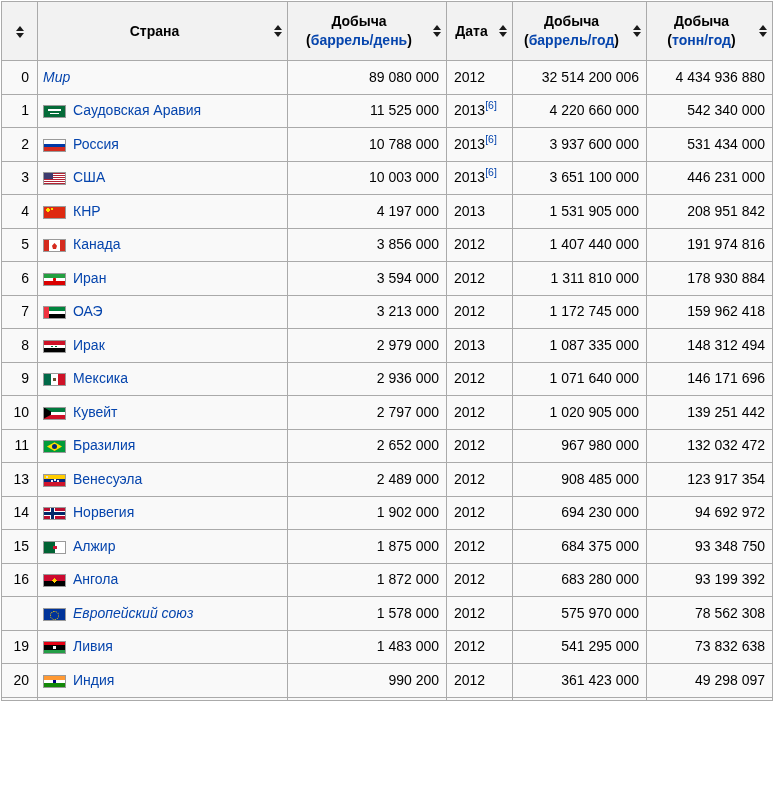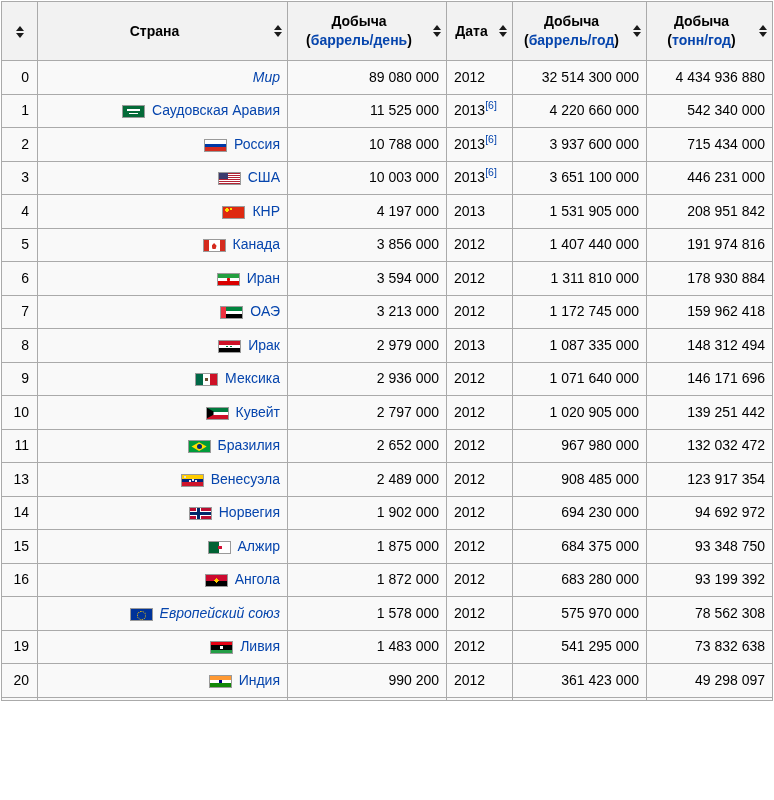--- a/index.html
+++ b/index.html
@@ -6,21 +6,21 @@
   body{width:774px;height:800px;overflow:hidden;font-family:"Liberation Sans","DejaVu Sans",sans-serif;font-size:14px;color:#000;}
   .table-wrap{width:774px;height:800px;overflow:hidden;padding-top:1px;padding-left:1px;box-sizing:border-box;}
   table.wikitable{border-collapse:collapse;table-layout:fixed;width:771px;background:#f9f9f9;}
   .wikitable th,.wikitable td{border:1px solid #aaa;overflow:hidden;white-space:nowrap;}
   .wikitable th{background:#f2f2f2;font-weight:bold;text-align:center;vertical-align:middle;position:relative;padding:10px 20px 10px 4px;line-height:19px;}
   .wikitable th.rank-th{padding:10px 2px;}
   .wikitable td{padding:7.75px 7px;line-height:17px;vertical-align:middle;background:#f9f9f9;}
   td.rank{text-align:right;padding-right:8px;color:#000;}
   td.num{text-align:right;}
   td.date{padding-right:6px;}
-  td.country{text-align:right;padding-left:5px;margin-top:20px;}
+  td.country{text-align:left;padding-left:5px;margin-top:20px;}
   a.clink{color:#0645ad;text-decoration:none;cursor:pointer;}
   .hlink{color:#0645ad;}
   .italic{font-style:italic;}
   .plain{color:#000;text-decoration:none;cursor:default;}
   sup.ref{color:#0645ad;font-size:10.5px;line-height:0;vertical-align:super;cursor:pointer;}
   
   .sort-icon{display:inline-flex;flex-direction:column;align-items:center;row-gap:2px;vertical-align:middle;}
   .sort-icon .tri-up{width:0;height:0;border-left:4px solid transparent;border-right:4px solid transparent;border-bottom:5px solid #1b1b1b;}
   .sort-icon .tri-down{width:0;height:0;border-left:4px solid transparent;border-right:4px solid transparent;border-top:5px solid #1b1b1b;}
   .sort-abs{position:absolute;right:5px;top:50%;transform:translateY(-50%);}
@@ -116,42 +116,42 @@
     </tr>
   </thead>
   <tbody id="tbody">
         <tr>
     <td class="rank">0</td>
     <td class="country">
       <a class="clink italic plain">Мир</a>
     </td>
     <td class="num">89 080 000</td>
     <td class="date"><span class="date-val">2012</span></td>
-    <td class="num">32 514 300 000</td>
+    <td class="num">32 514 200 006</td>
     <td class="num">4 434 936 880</td>
   </tr>
         <tr>
     <td class="rank">1</td>
     <td class="country">
       <span class="flag f-sa"></span><a class="clink">Саудовская Аравия</a>
     </td>
     <td class="num">11 525 000</td>
     <td class="date"><span class="date-val">2013</span><sup class="ref">[6]</sup></td>
     <td class="num">4 220 660 000</td>
     <td class="num">542 340 000</td>
   </tr>
         <tr>
     <td class="rank">2</td>
     <td class="country">
       <span class="flag f-ru"></span><a class="clink">Россия</a>
     </td>
     <td class="num">10 788 000</td>
     <td class="date"><span class="date-val">2013</span><sup class="ref">[6]</sup></td>
     <td class="num">3 937 600 000</td>
-    <td class="num">715 434 000</td>
+    <td class="num">531 434 000</td>
   </tr>
         <tr>
     <td class="rank">3</td>
     <td class="country">
       <span class="flag f-us"></span><a class="clink">США</a>
     </td>
     <td class="num">10 003 000</td>
     <td class="date"><span class="date-val">2013</span><sup class="ref">[6]</sup></td>
     <td class="num">3 651 100 000</td>
     <td class="num">446 231 000</td>

